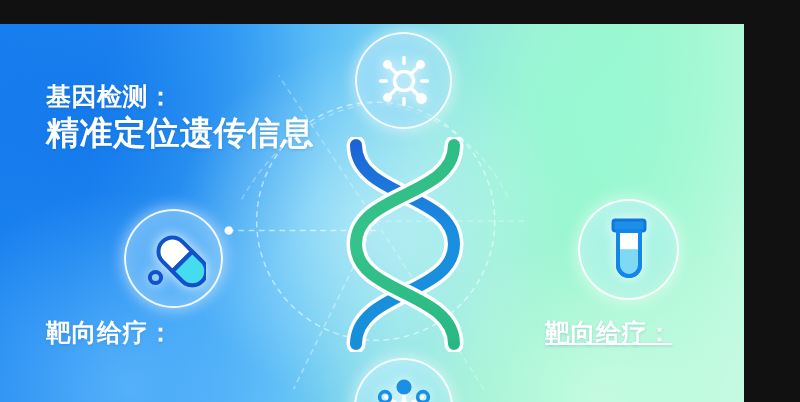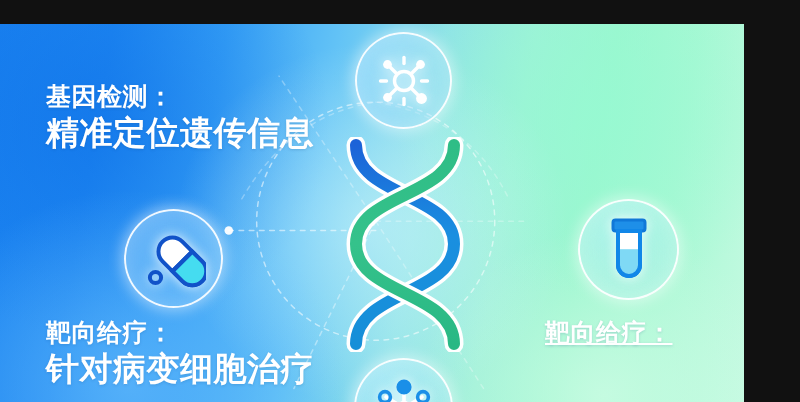--- a/index.html
+++ b/index.html
@@ -113,21 +113,20 @@
     <circle cx="246" cy="222" r="4.6" fill="#ffffff" fill-opacity="0.95"></circle>
   </svg>
 
   <div class="caption" id="cap-gene">
     <span class="l1">基因检测：</span>
     <span class="l2">精准定位遗传信息</span>
   </div>
 
   <div class="caption" id="cap-immune">
     <span class="l1">靶向给疗：</span>
-    <span class="l2">针对病变细胞治疗</span>
   </div>
 
   <div class="caption" id="cap-target">
     <span class="l1">靶向给疗：</span>
   </div>
 
   <div class="badge" id="badge-virus">
     <svg width="62" height="62" viewBox="0 0 62 62" class="glow-soft">
       <g stroke="#ffffff" stroke-width="3.4" stroke-linecap="round" fill="none">
         <circle cx="31" cy="31" r="9.5"></circle>

